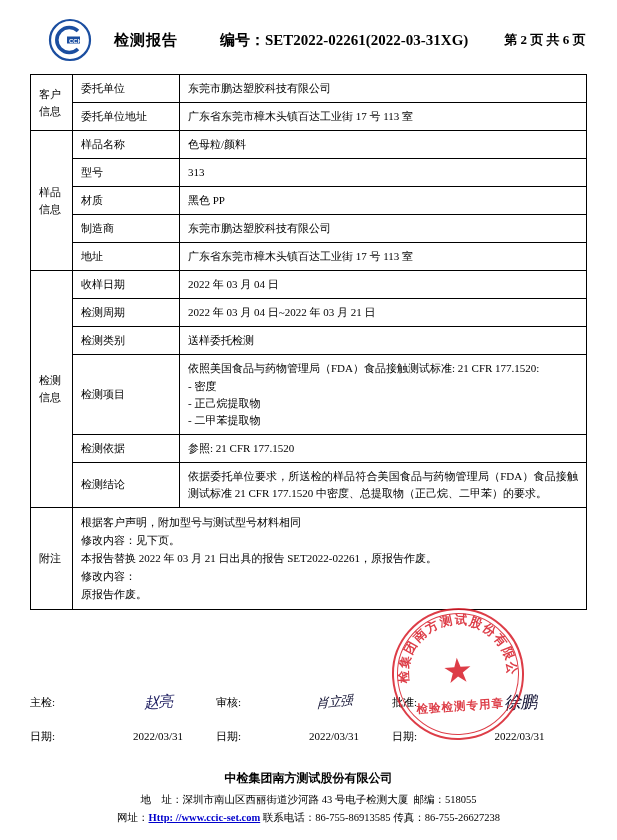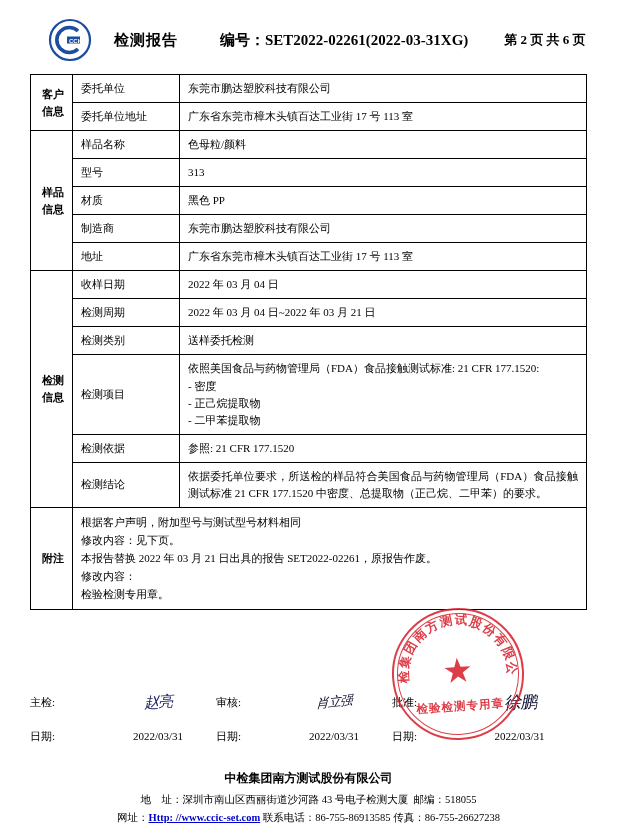--- a/index.html
+++ b/index.html
@@ -67,25 +67,24 @@
   }
   table.main td {
     border: 1px solid #000000;
     padding: 5px 8px;
     vertical-align: middle;
     font-size: 11px;
     line-height: 1.55;
   }
   td.sec {
     width: 42px;
-    text-align: right;
+    text-align: left;
     vertical-align: middle;
     padding: 4px 2px;
     line-height: 1.5;
-    font-weight: bold;
   }
   td.sec .sec-line { display: block; }
   td.key {
     width: 96px;
     padding-left: 10px;
   }
   td.val {
     padding-left: 10px;
   }
   .indent-list {
@@ -316,21 +315,21 @@
         <td class="val just">依据委托单位要求，所送检的样品符合美国食品与药物管理局（FDA）食品接触测试标准 21 CFR 177.1520 中密度、总提取物（正己烷、二甲苯）的要求。</td>
       </tr>
 
       <tr>
         <td class="sec">附注</td>
         <td class="val remark-body" colspan="2">
           <div>根据客户声明，附加型号与测试型号材料相同</div>
           <div>修改内容：见下页。</div>
           <div>本报告替换 2022 年 03 月 21 日出具的报告 SET2022-02261，原报告作废。</div>
           <div>修改内容：</div>
-          <div>检验检测专用章。</div>
+          <div>原报告作废。</div>
         </td>
       </tr>
     </tbody>
   </table>
 
   <div style="height:58px;"></div>
   <table class="sign">
     <colgroup>
       <col style="width:70px">
         <col style="width:116px">

